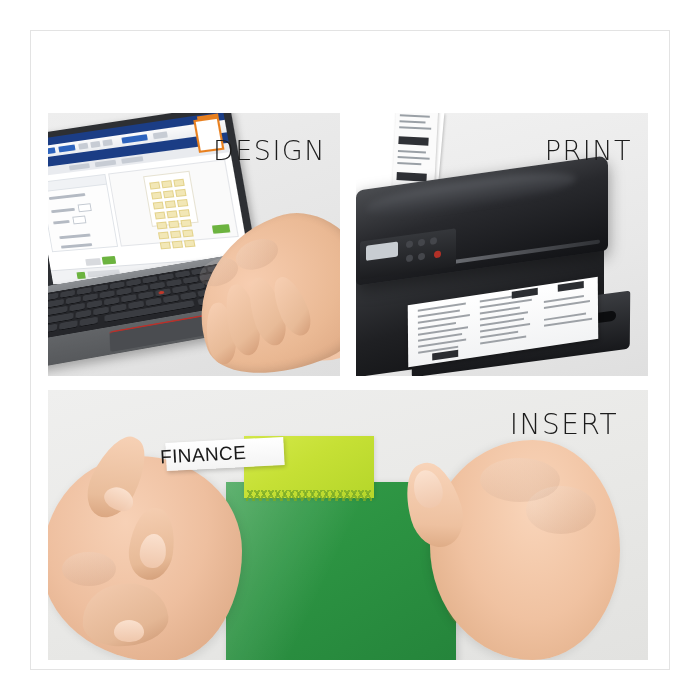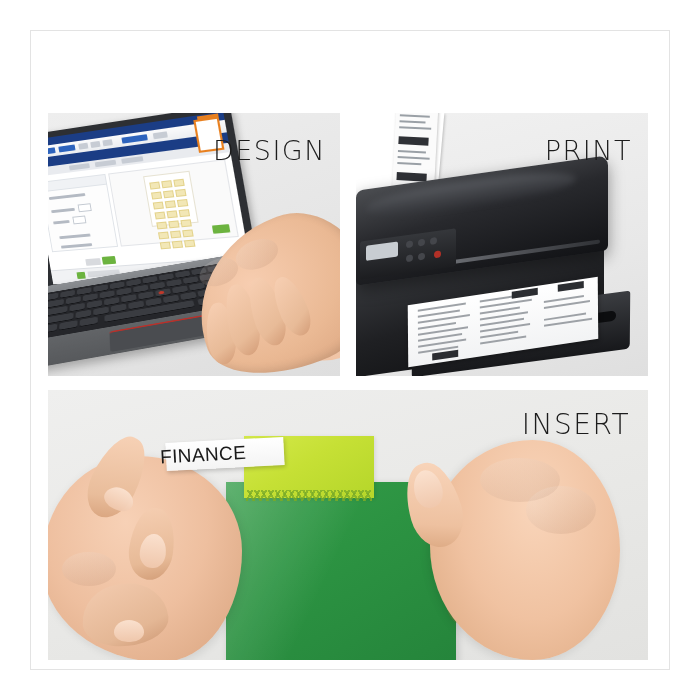--- a/index.html
+++ b/index.html
@@ -238,21 +238,21 @@
   .pline { position:absolute; height:2px; background:#8d9298; opacity:.85; }
   .pblock { position:absolute; height:7px; background:#2b2d31; }
 
   
   #panel-insert {
     left: 48px; top: 390px;
     width: 600px; height: 270px;
     background: linear-gradient(165deg,#efefee 0%,#e9e9e7 50%,#e2e2e0 100%);
   }
   #panel-insert .panel-label {
-    right: 18px; top: 18px;
+    right: 30px; top: 18px;
     font-size: 28px;
   }
 
   .divider-green {
     position:absolute; left:178px; top:92px;
     width: 230px; height: 200px;
     background: linear-gradient(150deg,#2e9a43 0%,#25903c 40%,#1d8034 100%);
     opacity: .96;
     box-shadow: 2px 2px 8px rgba(0,0,0,.15);
     z-index: 10;

